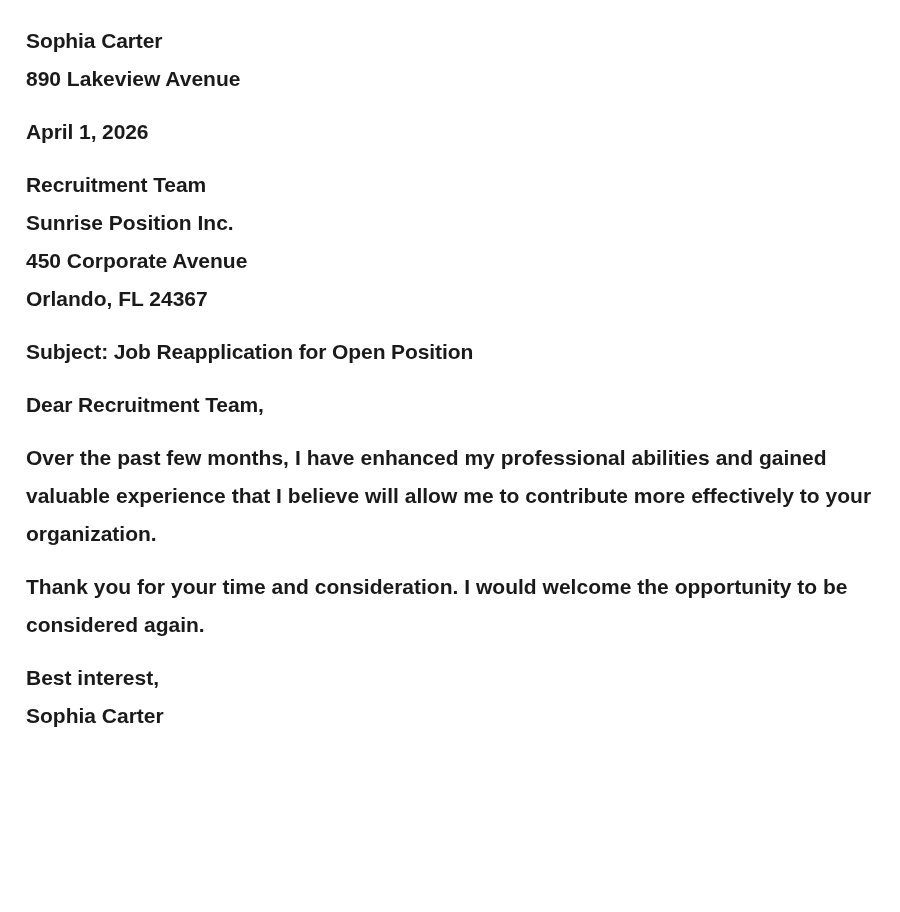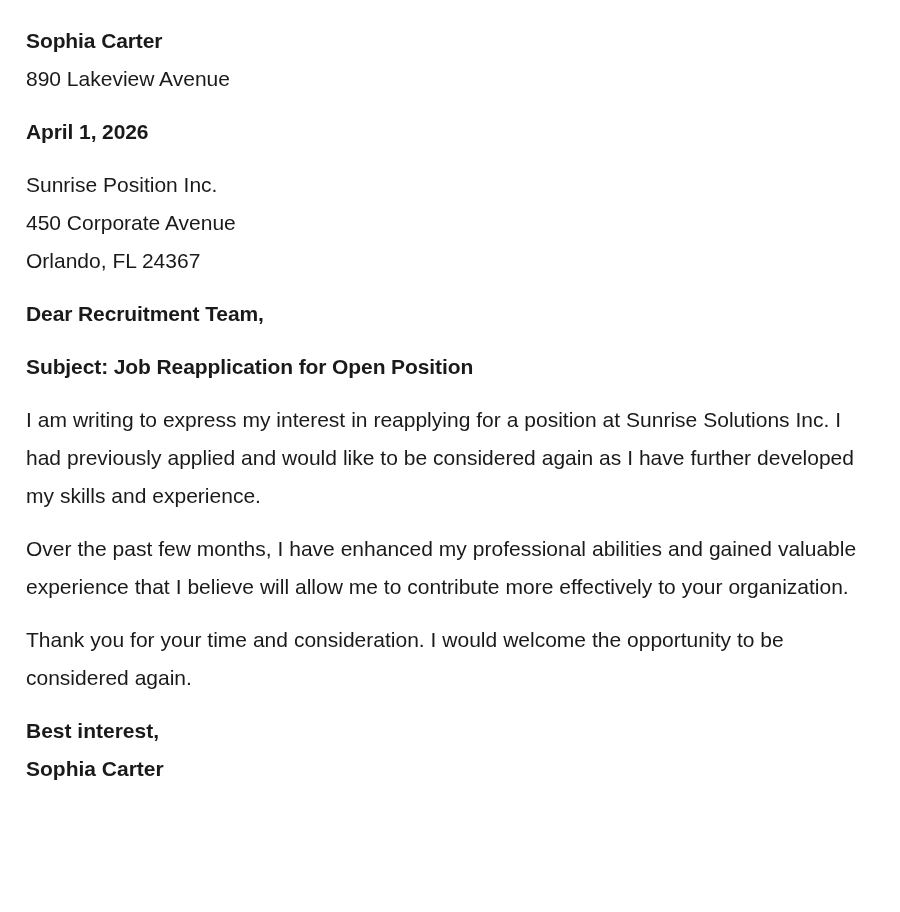--- a/index.html
+++ b/index.html
@@ -45,21 +45,21 @@
     display: block;
     white-space: pre-wrap;
   }
 
   .bold {
     font-weight: 700;
     letter-spacing: -0.1px;
   }
 
   .regular {
-    font-weight: 400;
+    font-weight: 700;
   }
 
   
   .para {
     margin: 0 0 15px 0;
     text-align: left;
     word-spacing: 0.1px;
   }
 
   
@@ -76,34 +76,34 @@
     <div class="block">
       <span class="line bold">Sophia Carter</span>
       <span class="line regular">890 Lakeview Avenue</span>
     </div>
 
     <div class="block">
       <span class="line bold">April 1, 2026</span>
     </div>
 
     <div class="block">
+      <span class="line bold">Recruitment Team</span>
       <span class="line regular">Sunrise Position Inc.</span>
       <span class="line regular">450 Corporate Avenue</span>
       <span class="line regular">Orlando, FL 24367</span>
     </div>
 
     <div class="block">
+      <span class="line bold">Subject: Job Reapplication for Open Position</span>
+    </div>
+
+    <div class="block">
       <span class="line bold">Dear Recruitment Team,</span>
     </div>
 
-    <div class="block">
-      <span class="line bold">Subject: Job Reapplication for Open Position</span>
-    </div>
-
-    <p class="para regular">I am writing to express my interest in reapplying for a position at Sunrise Solutions Inc. I had previously applied and would like to be considered again as I have further developed my skills and experience.</p>
     <p class="para regular">Over the past few months, I have enhanced my professional abilities and gained valuable experience that I believe will allow me to contribute more effectively to your organization.</p>
     <p class="para regular">Thank you for your time and consideration. I would welcome the opportunity to be considered again.</p>
 
     <div class="block sig">
       <span class="line">Best interest,</span>
       <span class="line">Sophia Carter</span>
     </div>
 
   </div>
 </div>

